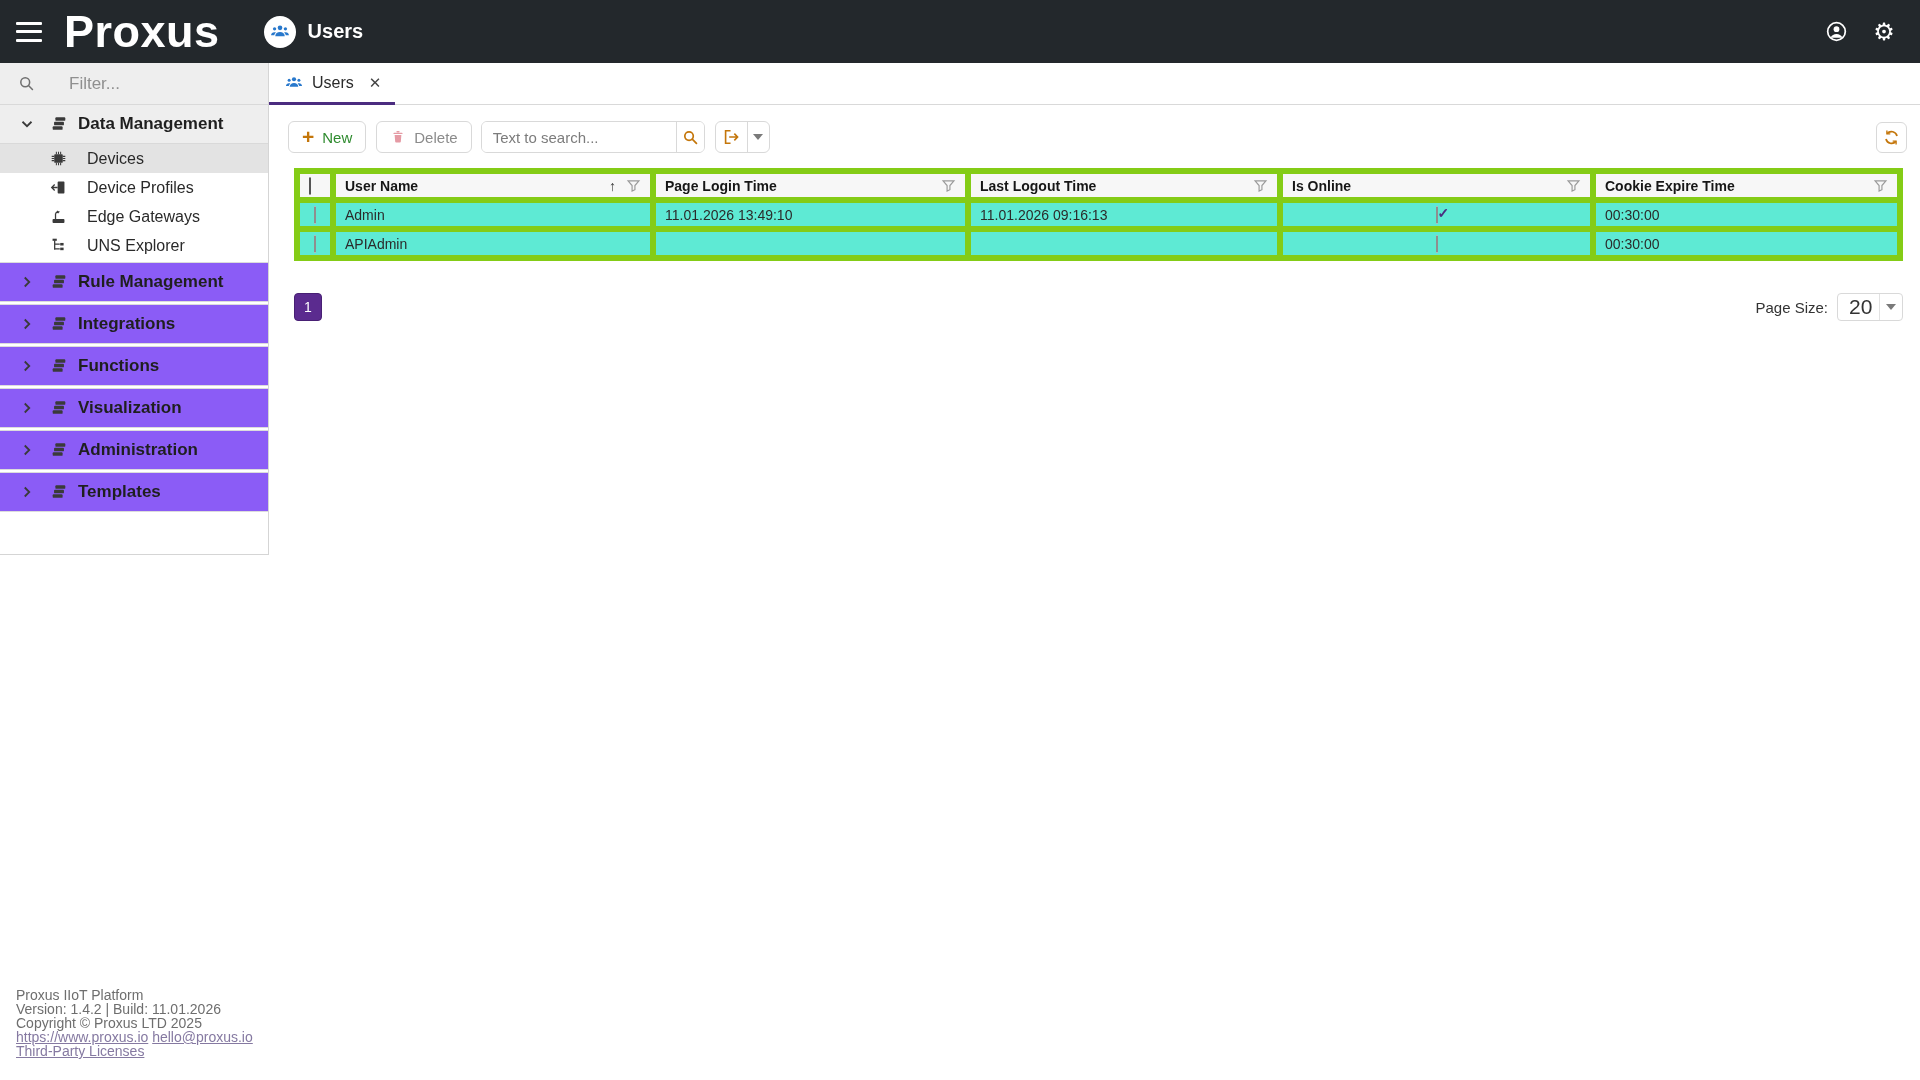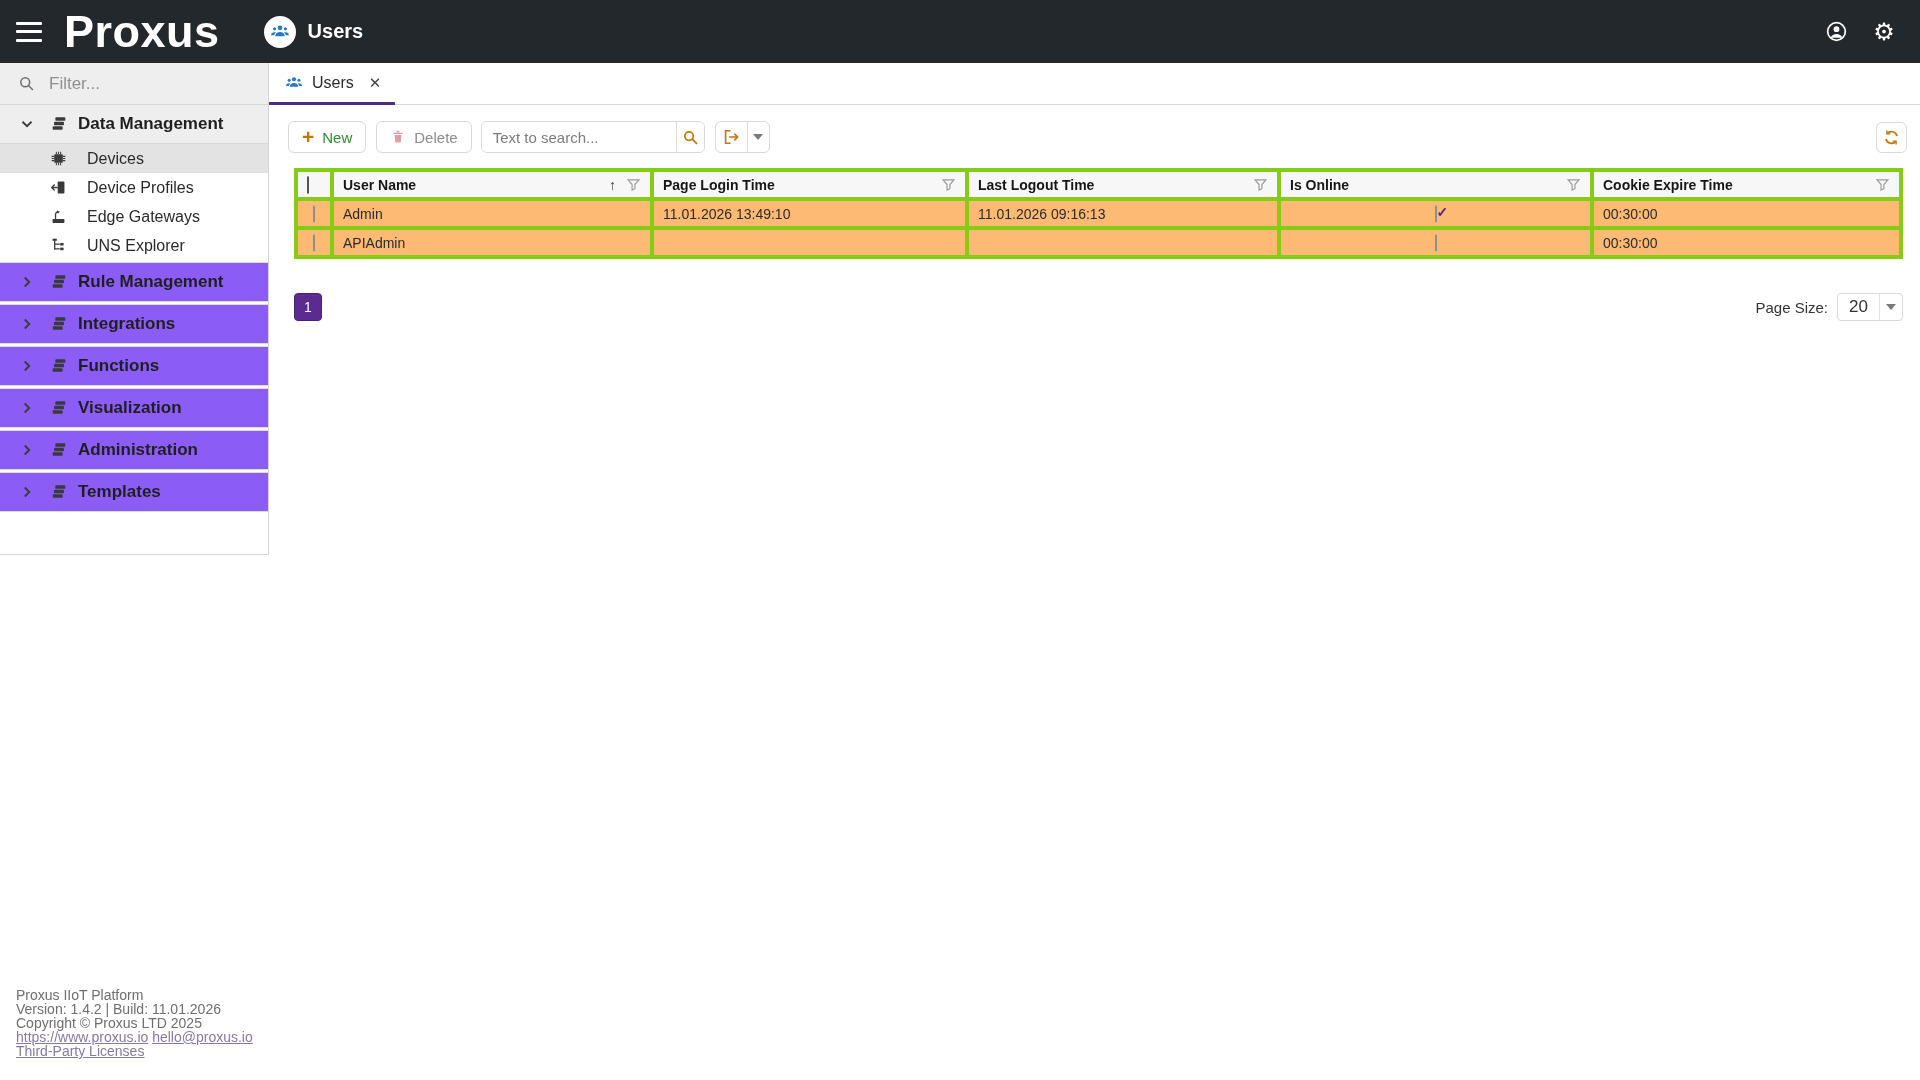--- a/index.html
+++ b/index.html
@@ -16,21 +16,21 @@
   .logo{color:#fff;font-weight:bold;font-size:45px;margin-left:22px;letter-spacing:.5px;line-height:1;}
   .title-badge{width:32px;height:32px;border-radius:50%;background:#fff;margin-left:44px;display:flex;align-items:center;justify-content:center;}
   .topbar-title{color:#fff;font-weight:bold;font-size:20px;margin-left:12px;}
   .topbar-right{margin-left:auto;display:flex;align-items:center;gap:24px;margin-right:24px;}
   .topbar-icon{width:24px;height:24px;cursor:pointer;display:flex;align-items:center;justify-content:center;}
   .gear-glyph{color:#fff;font-size:24px;line-height:1;}
 
   
   .sidebar{position:absolute;left:0;top:63px;width:269px;height:492px;background:#fff;
     border-right:1px solid #d5d5d5;border-bottom:1px solid #d5d5d5;box-sizing:border-box;}
-  .filter-row{height:42px;background:#eeeeee;border-bottom:1px solid #d9d9d9;display:flex;align-items:center;padding-left:18px;box-sizing:border-box;}
+  .filter-row{height:42px;background:#eeeeee;border-bottom:1px solid #d9d9d9;display:flex;align-items:center;padding-left:18px;box-sizing:border-box;gap:20px;}
   .filter-row input{background:transparent;border:none;outline:none;font-size:17px;margin-left:12px;width:200px;color:#333;font-family:"Liberation Sans",sans-serif;}
   .filter-row input::placeholder{color:#8f8f8f;}
   .group-header{height:39px;background:#eeeeee;border-bottom:1px solid #d9d9d9;display:flex;align-items:center;cursor:pointer;box-sizing:border-box;}
   .group-band{height:40px;background:#8b5cf6;border-top:1px solid #dcdcdc;border-bottom:1px solid #dcdcdc;display:flex;align-items:center;cursor:pointer;box-sizing:border-box;margin-top:2px;}
   .chev{width:18px;height:18px;margin-left:18px;flex:none;}
   .grp-icon{width:18px;height:18px;margin-left:14px;flex:none;}
   .grp-label{font-size:17px;font-weight:bold;color:#1f1f1f;margin-left:10px;white-space:nowrap;}
   .child-item{height:29px;display:flex;align-items:center;padding-left:50px;cursor:pointer;}
   .child-item.selected{background:#e3e3e3;}
   .child-icon{width:17px;height:17px;flex:none;}
@@ -56,40 +56,40 @@
   .search-btn{width:27px;border-left:1px solid #d9d9d9;display:flex;align-items:center;justify-content:center;cursor:pointer;background:#fff;}
   .export-group{margin-left:10px;display:flex;height:32px;box-sizing:border-box;border:1px solid #d9d9d9;border-radius:6px;background:#fff;overflow:hidden;}
   .export-main{width:31px;display:flex;align-items:center;justify-content:center;cursor:pointer;}
   .export-caret{width:21px;border-left:1px solid #d9d9d9;display:flex;align-items:center;justify-content:center;cursor:pointer;}
   .caret-down{width:0;height:0;border-left:5px solid transparent;border-right:5px solid transparent;border-top:6px solid #7a7a7a;}
   .refresh-btn{margin-left:auto;width:31px;height:31px;box-sizing:border-box;border:1px solid #d9d9d9;border-radius:6px;background:#fff;display:flex;align-items:center;justify-content:center;cursor:pointer;}
 
   
   .grid-wrap{position:absolute;left:25px;top:63px;right:17px;}
   table.grid{width:100%;border-collapse:collapse;table-layout:fixed;font-size:14px;}
-  .grid th,.grid td{border:4px solid #84cc16;height:29px;padding:0 9px;box-sizing:border-box;overflow:hidden;white-space:nowrap;}
+  .grid th,.grid td{border:6px solid #84cc16;height:29px;padding:0 9px;box-sizing:border-box;overflow:hidden;white-space:nowrap;}
   .grid th{background:#f7f7f7;font-weight:bold;color:#161616;text-align:left;}
-  .grid td{color:#2b2b2b;background:#fdba74;}
+  .grid td{color:#2b2b2b;background:#5eead4;}
   .th-inner{display:flex;align-items:center;width:100%;}
   .th-title{flex:1;}
   .sort-arrow{color:#333;font-size:14px;margin-right:10px;}
   .cb{width:16px;height:16px;box-sizing:border-box;border:1px solid #8f8f8f;border-radius:3px;background:#fff;cursor:pointer;position:relative;}
   .cb.hdr{border-color:#555;}
   .cb.checked::after{content:"\2713";position:absolute;left:1px;top:-2px;color:#4a2d7f;font-size:14px;font-weight:bold;}
   .cb-cell{text-align:center;}
   .cb-cell .cb{margin:0 auto;}
   .online-cell{text-align:center;}
   .online-cell .cb{margin:0 auto;}
 
   
   .pager-row{position:absolute;left:25px;top:188px;right:17px;display:flex;align-items:center;}
   .page-btn{width:28px;height:28px;box-sizing:border-box;background:#5b2b8f;border:1px solid #482074;border-radius:4px;color:#fff;display:flex;align-items:center;justify-content:center;font-size:14px;cursor:pointer;}
   .page-size{margin-left:auto;display:flex;align-items:center;gap:9px;font-size:15px;color:#333;}
   .ps-select{width:66px;height:28px;box-sizing:border-box;border:1px solid #d9d9d9;border-radius:4px;display:flex;align-items:center;background:#fff;cursor:pointer;overflow:hidden;}
-  .ps-value{flex:1;padding-left:11px;font-size:17px;color:#333;}
+  .ps-value{flex:1;padding-left:11px;font-size:21px;color:#333;}
   .ps-caret{width:22px;height:100%;border-left:1px solid #e2e2e2;display:flex;align-items:center;justify-content:center;}
 
   
   .footer{position:absolute;left:16px;bottom:22px;font-size:14px;line-height:14px;color:#6e6e6e;}
   .footer a{color:#8579a1;text-decoration:underline;cursor:pointer;}
 </style>
 </head>
 <body>
 
 <div class="topbar">

